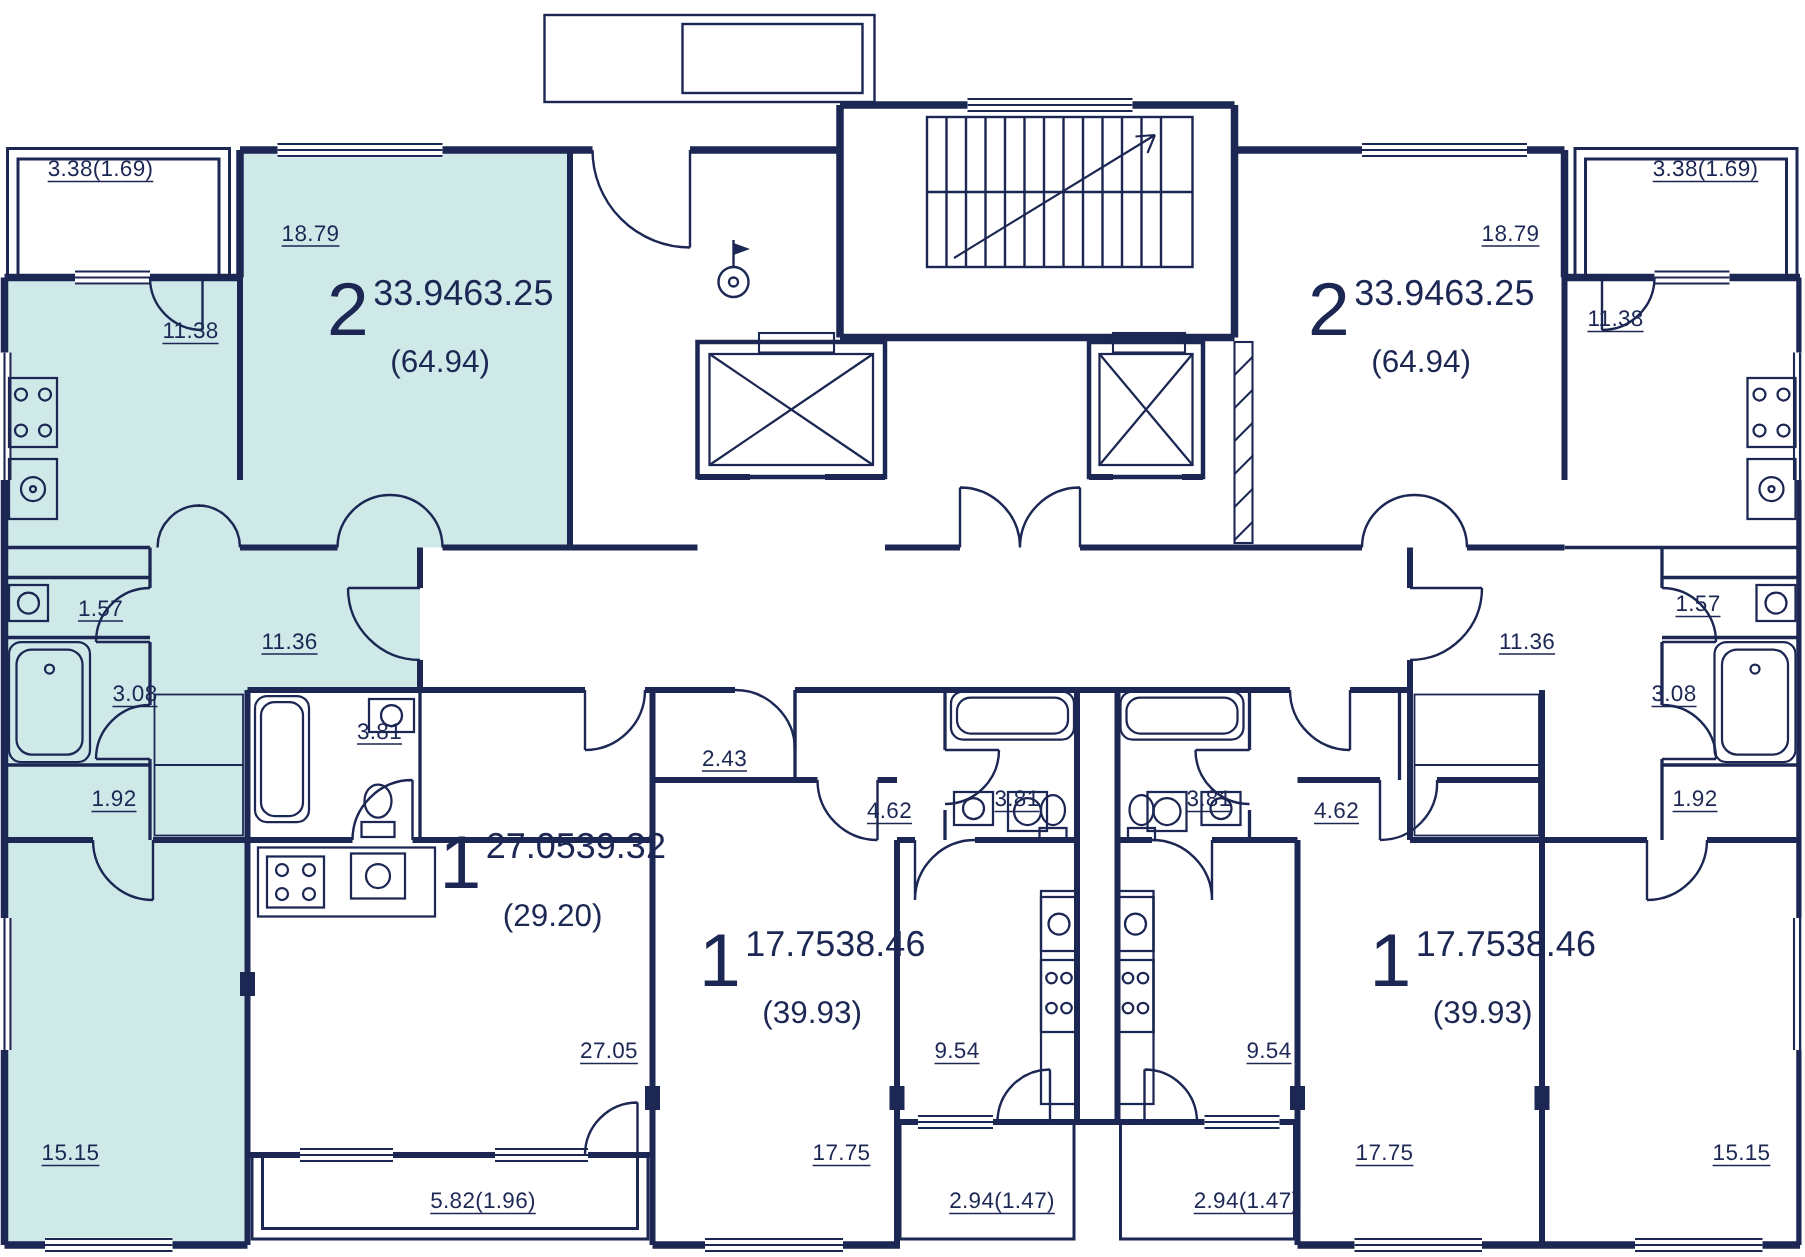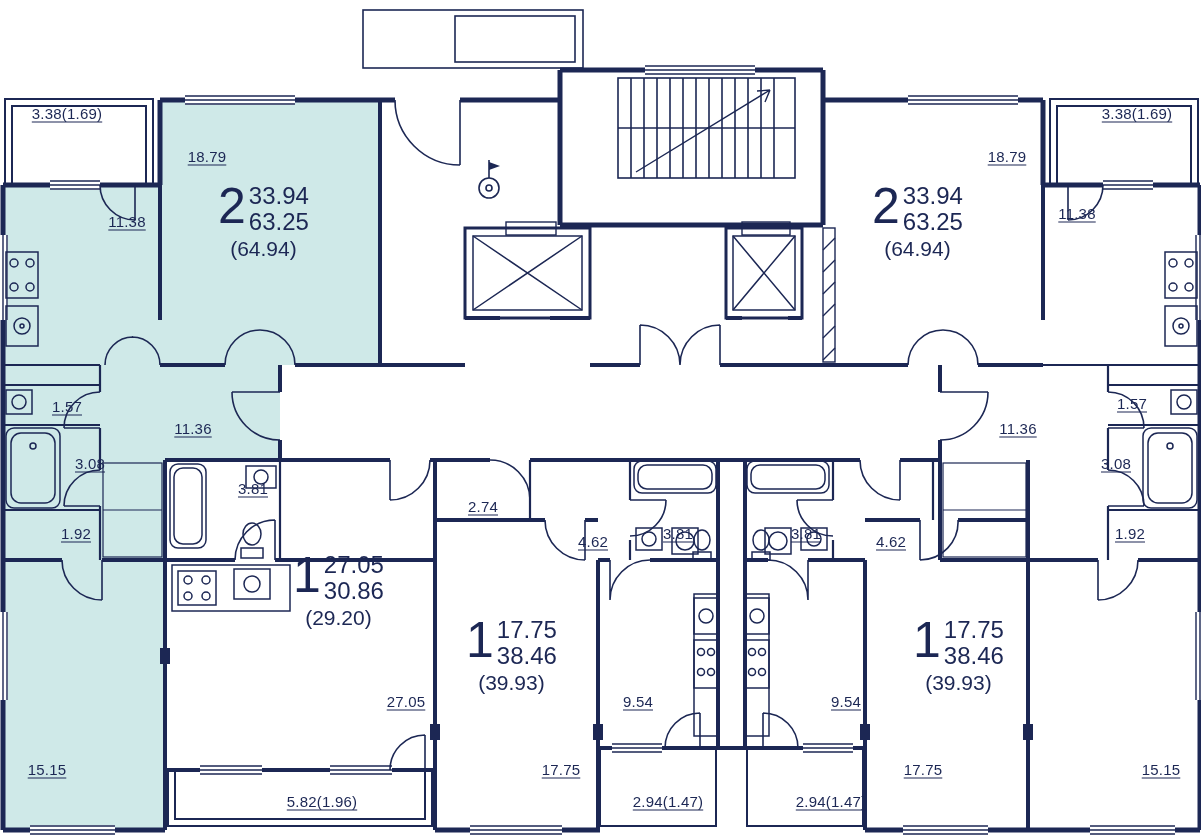--- a/index.html
+++ b/index.html
@@ -9,21 +9,21 @@
   }
   .plan svg{position:absolute;left:0;top:0;}
   .lbl{
     position:absolute;transform:translate(-50%,-50%);
     font-size:15px;font-weight:500;white-space:nowrap;
     text-decoration:underline;text-underline-offset:3px;letter-spacing:.2px;
   }
   .apt{position:absolute;display:flex;flex-direction:column;align-items:center;line-height:1;}
   .apt-row{display:flex;align-items:flex-start;}
   .apt-rooms{font-size:50px;font-weight:500;line-height:.92;}
-  .apt-frac{display:flex;flex-direction:column;font-size:24px;font-weight:500;margin-left:3px;line-height:1.1;}
+  .apt-frac{display:flex;flex-direction:row;font-size:24px;font-weight:500;margin-left:3px;line-height:1.1;}
   .apt-total{font-size:21px;font-weight:500;margin-top:2px;}
 </style>
 </head>
 <body>
 
 <div class="plan">
 
 <svg width="1203" height="838" viewBox="0 0 1203 838">
 
   <polygon points="3,185 160,185 160,100 380,100 380,365 280,365 280,460 165,460 165,830 3,830" fill="#cfe9e8" stroke="none"></polygon>
@@ -337,21 +337,21 @@
 <div class="lbl" style="left:207px;top:156px">18.79</div>
 <div class="lbl" style="left:127px;top:221px">11.38</div>
 <div class="lbl" style="left:67px;top:406px">1.57</div>
 <div class="lbl" style="left:90px;top:463px">3.08</div>
 <div class="lbl" style="left:76px;top:533px">1.92</div>
 <div class="lbl" style="left:193px;top:428px">11.36</div>
 <div class="lbl" style="left:253px;top:488px">3.81</div>
 <div class="lbl" style="left:47px;top:769px">15.15</div>
 <div class="lbl" style="left:322px;top:801px">5.82(1.96)</div>
 <div class="lbl" style="left:406px;top:701px">27.05</div>
-<div class="lbl" style="left:483px;top:506px">2.74</div>
+<div class="lbl" style="left:483px;top:506px">2.43</div>
 <div class="lbl" style="left:593px;top:541px">4.62</div>
 <div class="lbl" style="left:678px;top:533px">3.81</div>
 <div class="lbl" style="left:638px;top:701px">9.54</div>
 <div class="lbl" style="left:561px;top:769px">17.75</div>
 <div class="lbl" style="left:668px;top:801px">2.94(1.47)</div>
 <div class="lbl" style="left:1137px;top:113px">3.38(1.69)</div>
 <div class="lbl" style="left:1007px;top:156px">18.79</div>
 <div class="lbl" style="left:1077px;top:213px">11.38</div>
 <div class="lbl" style="left:1132px;top:403px">1.57</div>
 <div class="lbl" style="left:1116px;top:463px">3.08</div>
@@ -384,21 +384,21 @@
     </span>
   </div>
   <span class="apt-total">(64.94)</span>
 </div>
 
 <div class="apt" style="left:293px;top:552px">
   <div class="apt-row">
     <span class="apt-rooms">1</span>
     <span class="apt-frac">
       <span>27.05</span>
-      <span>30.86</span>
+      <span>39.32</span>
     </span>
   </div>
   <span class="apt-total">(29.20)</span>
 </div>
 
 <div class="apt" style="left:466px;top:617px">
   <div class="apt-row">
     <span class="apt-rooms">1</span>
     <span class="apt-frac">
       <span>17.75</span>

